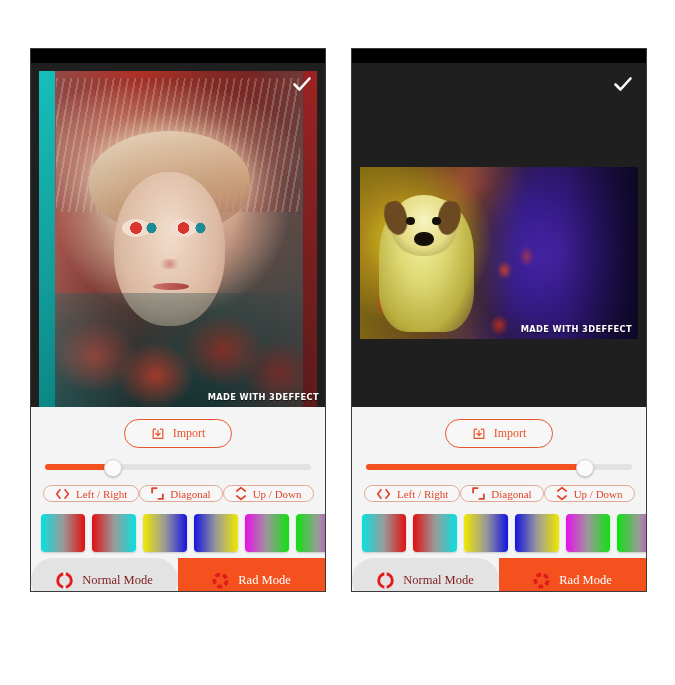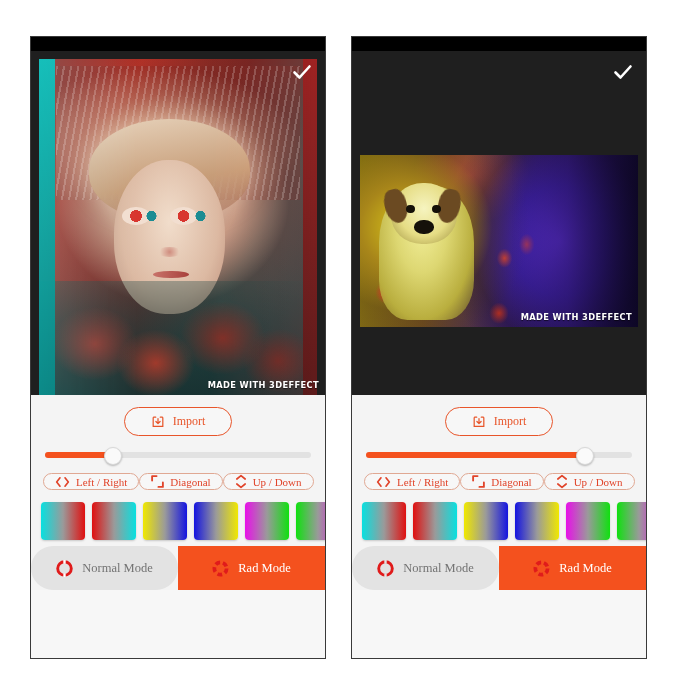--- a/index.html
+++ b/index.html
@@ -5,21 +5,21 @@
   html,body{margin:0;padding:0;}
   body{
     width:675px;height:685px;background:#ffffff;
     font-family:"Liberation Sans", sans-serif;
     overflow:hidden;position:relative;
   }
   .stage{position:absolute;inset:0;}
 
   
   .panel{
-    position:absolute;top:36px;width:296px;height:623px;
+    position:absolute;top:48px;width:296px;height:544px;
     background:#f4f4f4;
     border:1px solid #3a3a3a;
     box-sizing:border-box;
     overflow:hidden;
   }
   .panel.left{left:30px;}
   .panel.right{left:351px;}
 
   .topbar{height:14px;background:#000;}
   .preview{position:relative;height:344px;background:#1f1f1f;overflow:hidden;}
@@ -150,21 +150,21 @@
     color:#e1442a;font-size:11px;padding:0 11px;cursor:pointer;white-space:nowrap;
   }
   .dir-btn svg{display:block;flex:none;}
 
   .swatches{display:flex;gap:7px;padding:4px 0 6px 10px;overflow:hidden;background:#f4f4f4;}
   .sw{width:44px;height:38px;border-radius:4px;flex:none;box-shadow:0 1px 2px rgba(0,0,0,.18);}
 
   .modes{display:flex;height:44px;}
   .mode{flex:1;display:flex;align-items:center;justify-content:center;gap:9px;
     font-size:12.5px;cursor:pointer;}
-  .mode.normal{background:#e3e3e3;color:#737373;border-radius:22px;}
+  .mode.normal{background:#e3e3e3;color:#7f1d1d;border-radius:22px;}
   .mode.rad{background:#f4511e;color:#ffffff;}
   .mode svg{display:block;}
   .blank{height:78px;background:#f7f7f7;}
 </style>
 </head>
 <body>
 
 <div class="stage">
 
   <div class="panel left">

